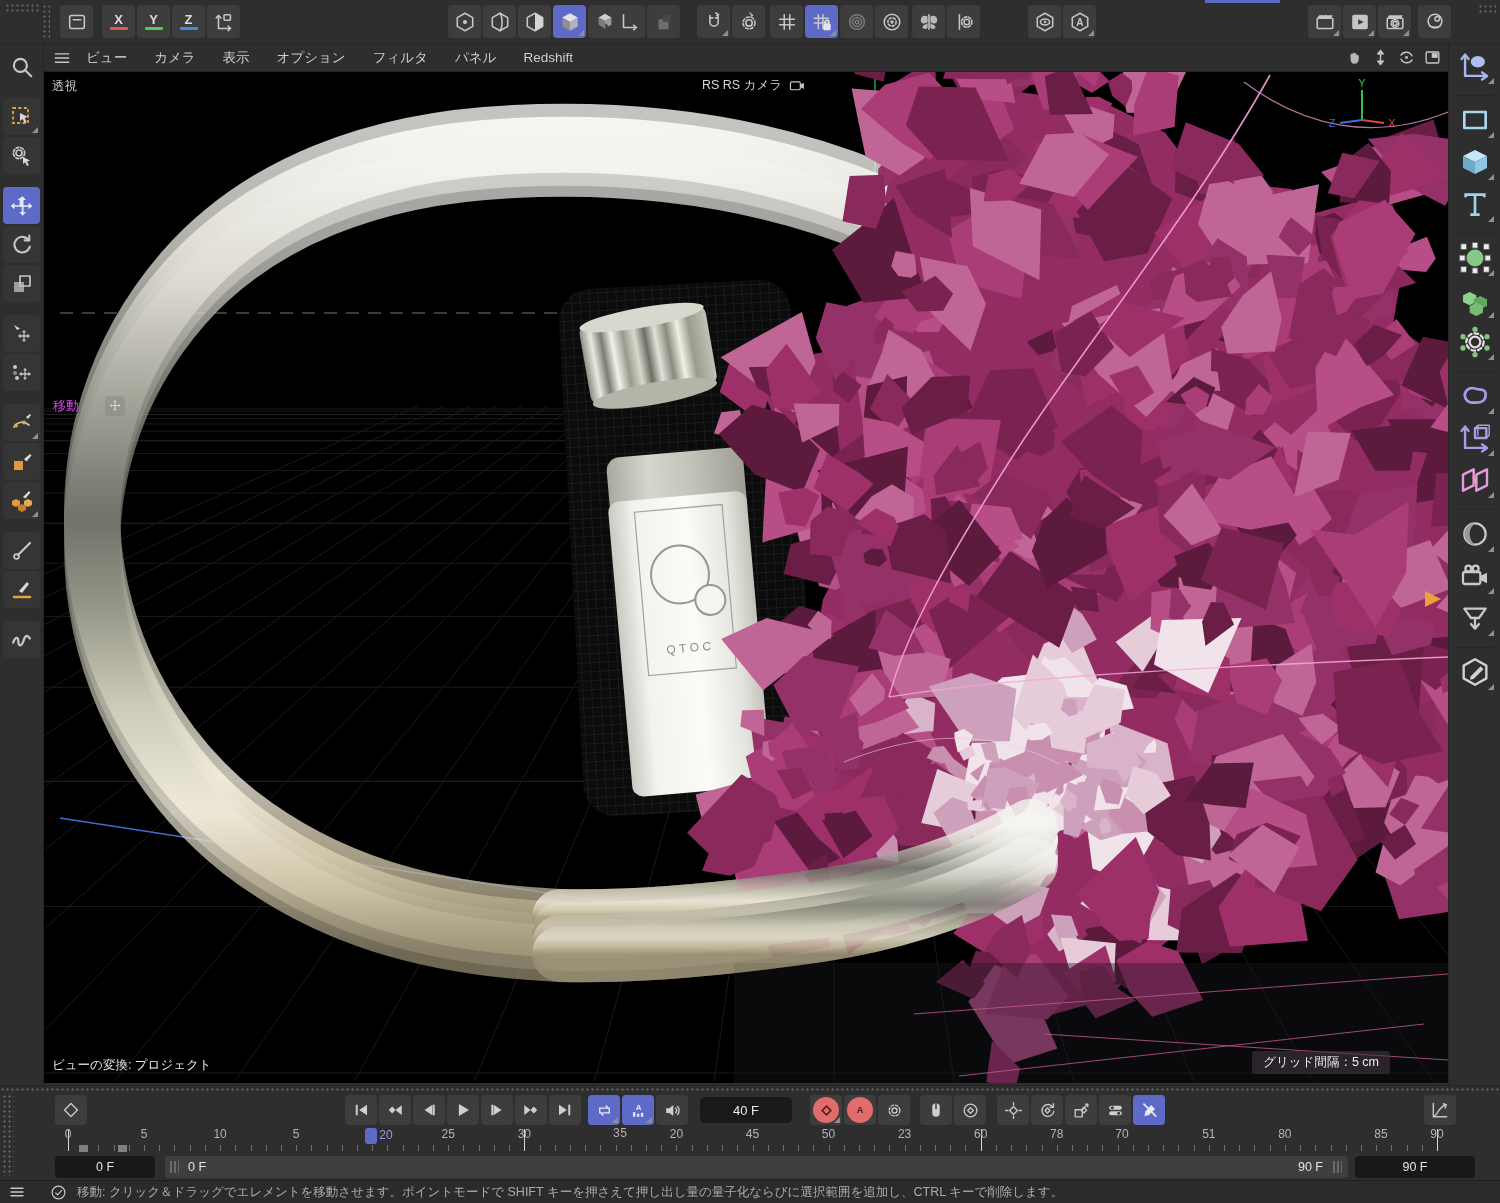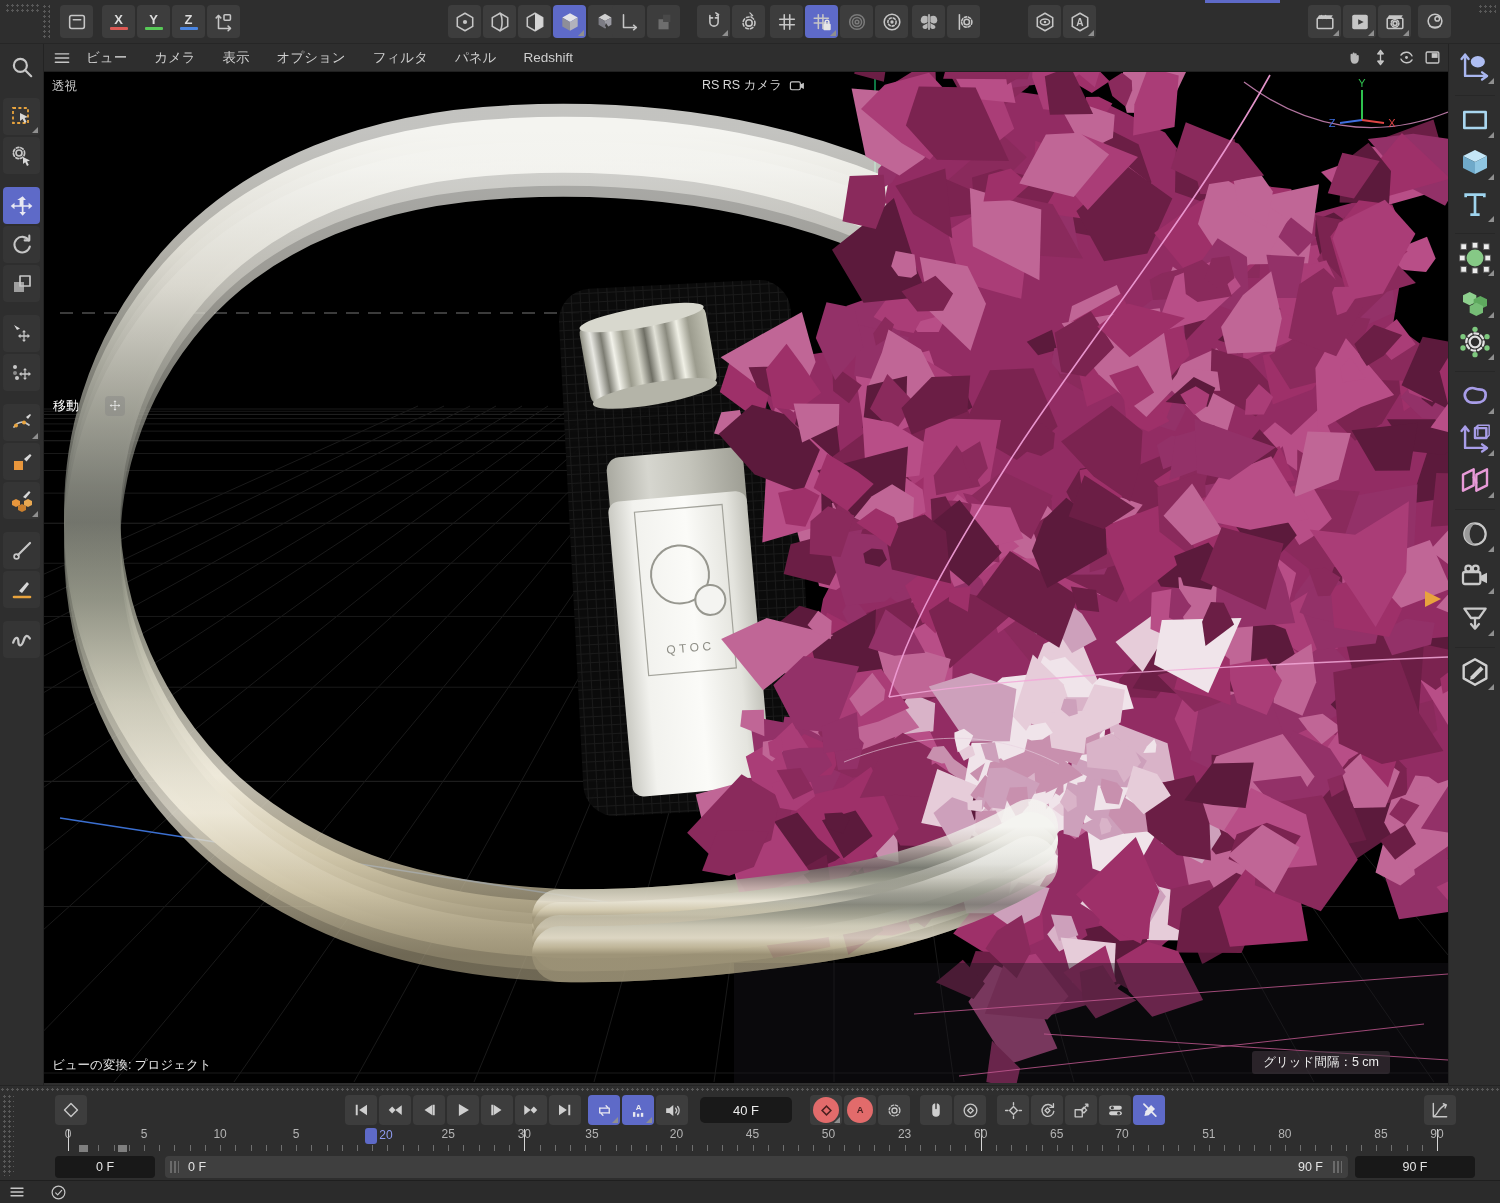--- a/index.html
+++ b/index.html
@@ -26,21 +26,21 @@
 .pbtn.sel{background:#5e6ac8}
 .psep{height:11px}
 #right-palette{position:absolute;left:1448px;top:44px;width:52px;height:1041px;background:#2e2e2e;border-left:1px solid #232323;display:flex;flex-direction:column;align-items:center}
 .rbtn{width:42px;height:40px;display:flex;align-items:center;justify-content:center;position:relative;margin-top:2px}
 .rsep{height:10px;width:40px;border-bottom:1px solid #272727;margin-bottom:2px}
 
 #viewport{position:absolute;left:44px;top:72px;width:1404px;height:1011px;background:#000;overflow:hidden}
 .vlabel{position:absolute;font-size:12.5px;color:#c9c9c9;text-shadow:0 1px 2px #000;white-space:nowrap}
 #grid-pill{position:absolute;right:58px;bottom:9px;background:rgba(64,53,61,.6);border-radius:3px;padding:3px 11px;font-size:12.5px;color:#ececec}
 #cam-label{position:absolute;left:600px;top:5px;width:220px;display:flex;justify-content:center;align-items:center;gap:7px;font-size:12.5px;color:#d6d6d6}
-#move-hint{position:absolute;left:9px;top:324px;display:flex;align-items:center;gap:26px;font-size:13px;color:#ffffff;text-shadow:0 1px 2px #000}
+#move-hint{position:absolute;left:9px;top:324px;display:flex;align-items:center;gap:26px;font-size:13px;color:#d946ef;text-shadow:0 1px 2px #000}
 #move-cursor{width:20px;height:20px;border-radius:4px;background:rgba(130,130,130,.38);display:flex;align-items:center;justify-content:center}
 
 #timeline{position:absolute;left:0;top:1085px;width:1500px;height:95px;background:#2e2e2e;border-top:1px solid #242424}
 #tl-dots{position:absolute;left:0;top:1px;width:1500px;height:6px}
 .xbtn{width:32px;height:30px;background:#3d3d3d;border-radius:4px;display:flex;align-items:center;justify-content:center;position:relative}
 .xbtn.sel{background:#5e6ac8}
 .xg{position:absolute;top:9px;display:flex;gap:2px}
 #frame-field{position:absolute;left:700px;top:11px;width:92px;height:26px;background:#191919;border-radius:5px;display:flex;align-items:center;justify-content:center;font-size:13px;color:#ececec}
 .redbtn{width:26px;height:26px;border-radius:50%;background:#e26b6b;display:flex;align-items:center;justify-content:center}
 #ruler{position:absolute;left:0;top:41px;width:1500px;height:28px}
@@ -1480,21 +1480,21 @@
       <div class="tick" style="left: 478.7px;"></div>
       <div class="tick" style="left: 493.911px;"></div>
       <div class="tick" style="left: 509.122px;"></div>
       <div class="tick major" style="left: 524.333px;"></div>
       <div class="rlabel" style="left: 512.333px;">30</div>
       <div class="tick" style="left: 539.544px;"></div>
       <div class="tick" style="left: 554.756px;"></div>
       <div class="tick" style="left: 569.967px;"></div>
       <div class="tick" style="left: 585.178px;"></div>
       <div class="tick" style="left: 600.389px;"></div>
-      <div class="rlabel" style="left: 580px;">35</div>
+      <div class="rlabel" style="left: 608px; font-family: Liberation Mono, monospace;">35</div>
       <div class="tick" style="left: 615.6px;"></div>
       <div class="tick" style="left: 630.811px;"></div>
       <div class="tick" style="left: 646.022px;"></div>
       <div class="tick" style="left: 661.233px;"></div>
       <div class="tick" style="left: 676.444px;"></div>
       <div class="rlabel" style="left: 664.444px;">20</div>
       <div class="tick" style="left: 691.656px;"></div>
       <div class="tick" style="left: 706.867px;"></div>
       <div class="tick" style="left: 722.078px;"></div>
       <div class="tick" style="left: 737.289px;"></div>
@@ -1516,21 +1516,21 @@
       <div class="tick" style="left: 935.033px;"></div>
       <div class="tick" style="left: 950.244px;"></div>
       <div class="tick" style="left: 965.456px;"></div>
       <div class="tick major" style="left: 980.667px;"></div>
       <div class="rlabel" style="left: 968.667px;">60</div>
       <div class="tick" style="left: 995.878px;"></div>
       <div class="tick" style="left: 1011.09px;"></div>
       <div class="tick" style="left: 1026.3px;"></div>
       <div class="tick" style="left: 1041.51px;"></div>
       <div class="tick" style="left: 1056.72px;"></div>
-      <div class="rlabel" style="left: 1044.72px;">65</div>
+      <div class="rlabel" style="left: 1044.72px;">78</div>
       <div class="tick" style="left: 1071.93px;"></div>
       <div class="tick" style="left: 1087.14px;"></div>
       <div class="tick" style="left: 1102.36px;"></div>
       <div class="tick" style="left: 1117.57px;"></div>
       <div class="tick" style="left: 1132.78px;"></div>
       <div class="rlabel" style="left: 1110px;">70</div>
       <div class="tick" style="left: 1147.99px;"></div>
       <div class="tick" style="left: 1163.2px;"></div>
       <div class="tick" style="left: 1178.41px;"></div>
       <div class="tick" style="left: 1193.62px;"></div>
@@ -1574,13 +1574,14 @@
 <div id="status-bar">
   <svg class="i" width="18" height="18" viewBox="0 0 24 24">
       <line x1="4" y1="7" x2="20" y2="7"></line>
       <line x1="4" y1="12" x2="20" y2="12"></line>
       <line x1="4" y1="17" x2="20" y2="17"></line>
     </svg>
   <svg class="i" width="17" height="17" viewBox="0 0 24 24" style="margin-left:14px">
       <circle cx="12" cy="12" r="9"></circle>
       <path d="M8 12.5l2.8 2.8L16.5 9"></path>
     </svg>
+  <span class="msg">移動: クリック＆ドラッグでエレメントを移動させます。ポイントモードで SHIFT キーを押さえて押し出し量の量子化ならびに選択範囲を追加し、CTRL キーで削除します。</span>
 </div>
 
 </body></html>

